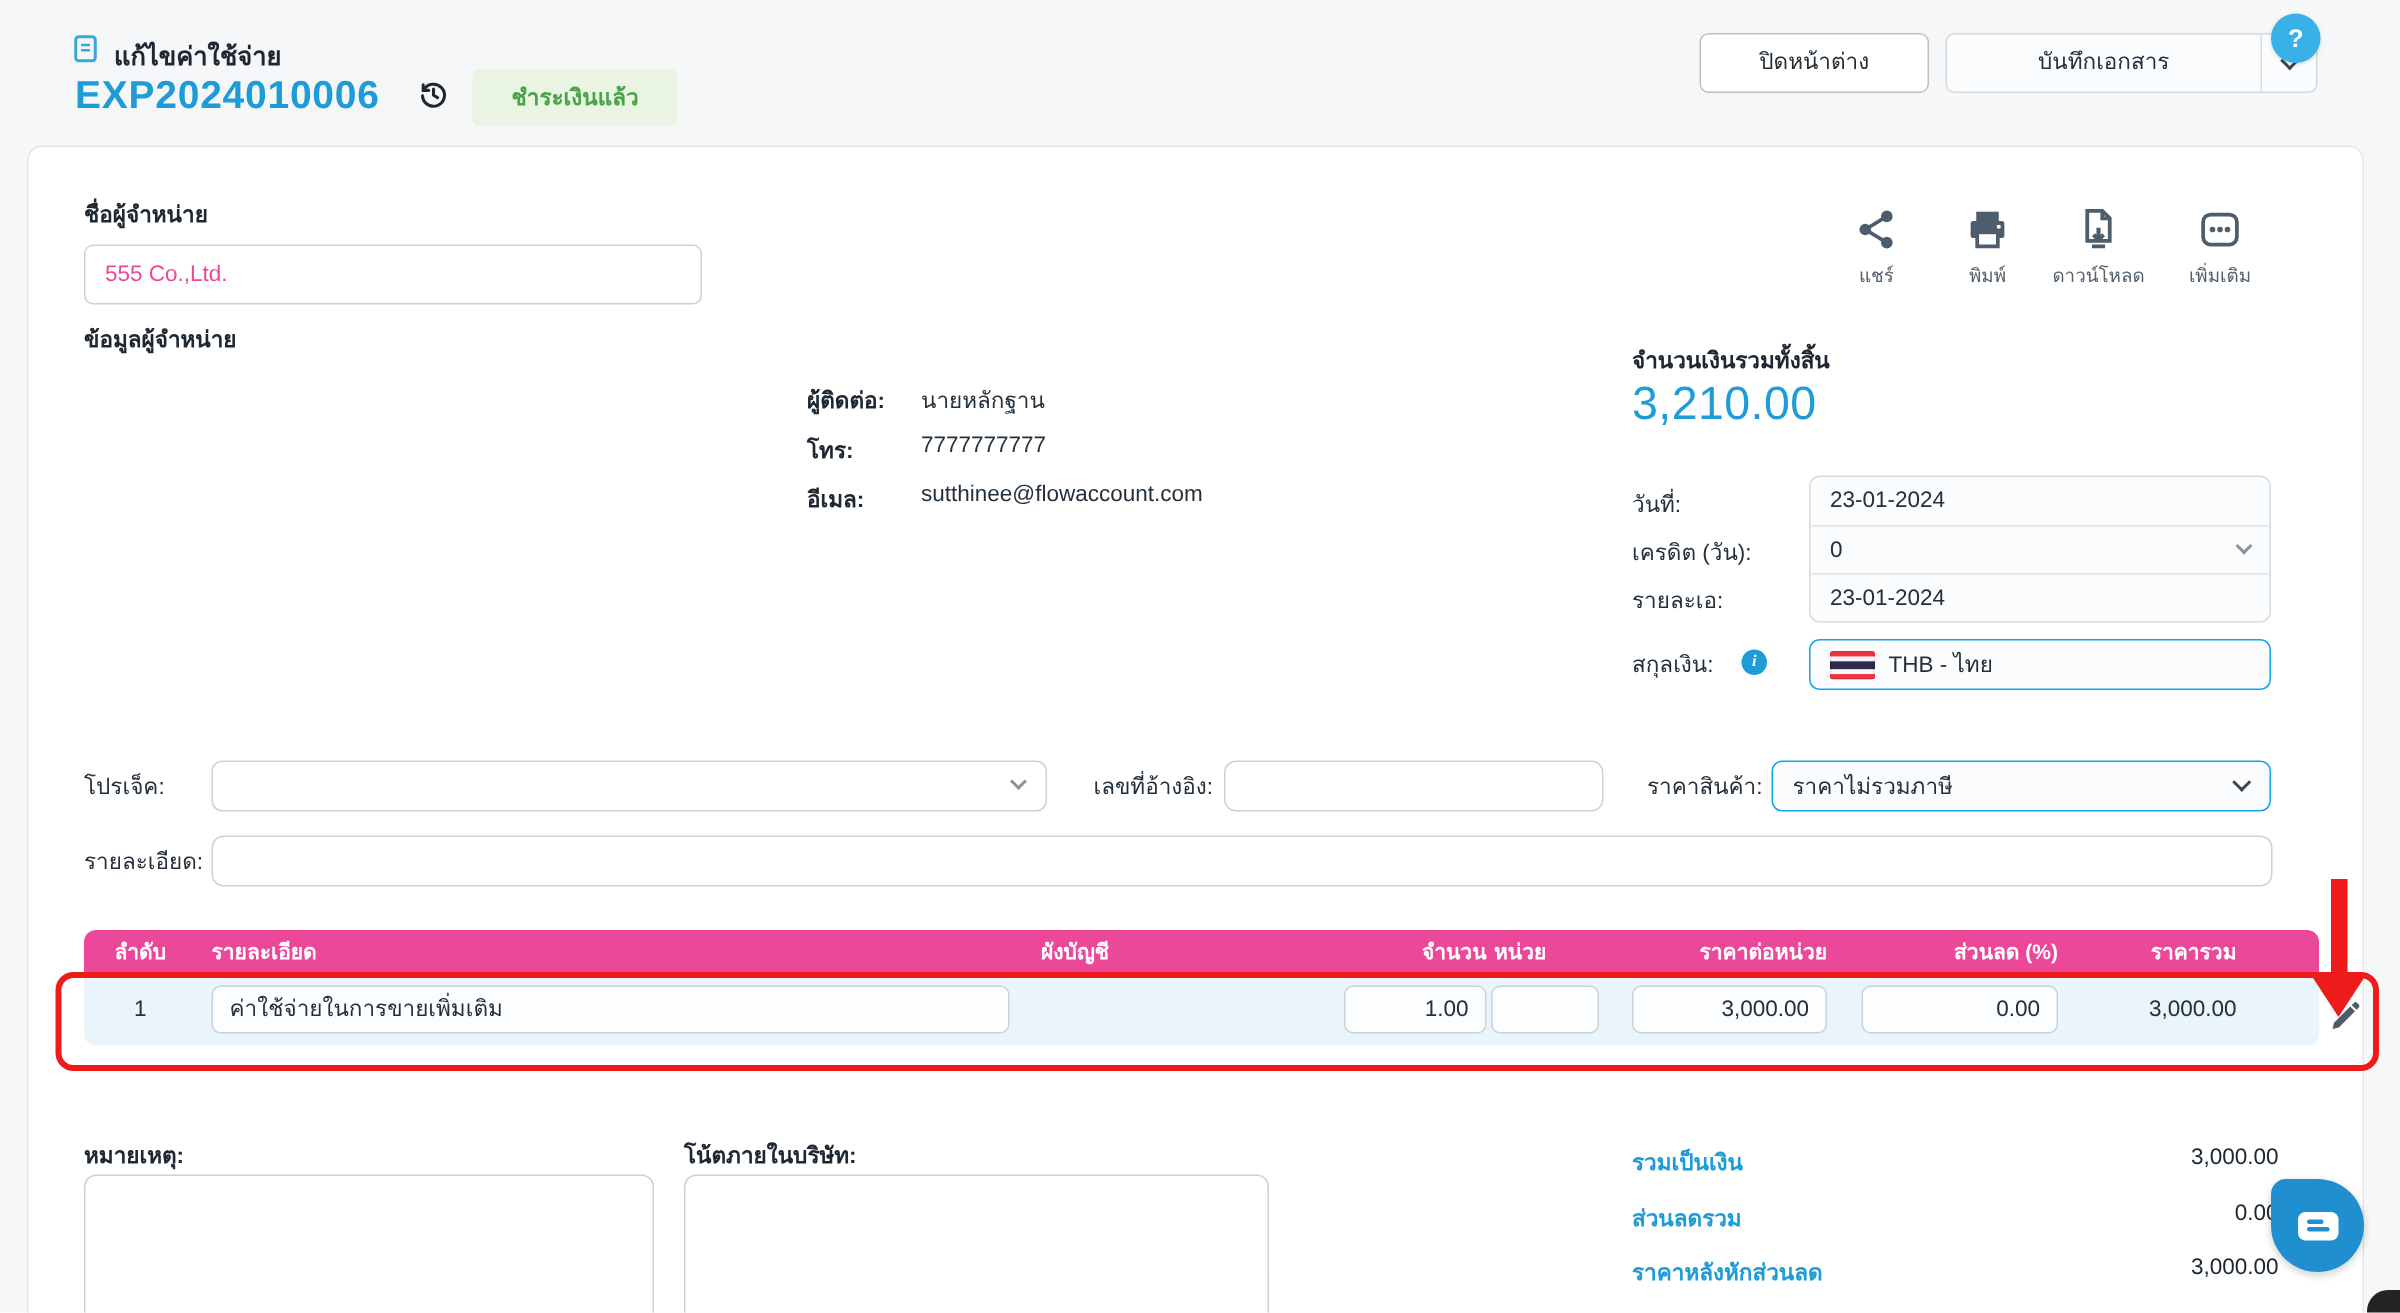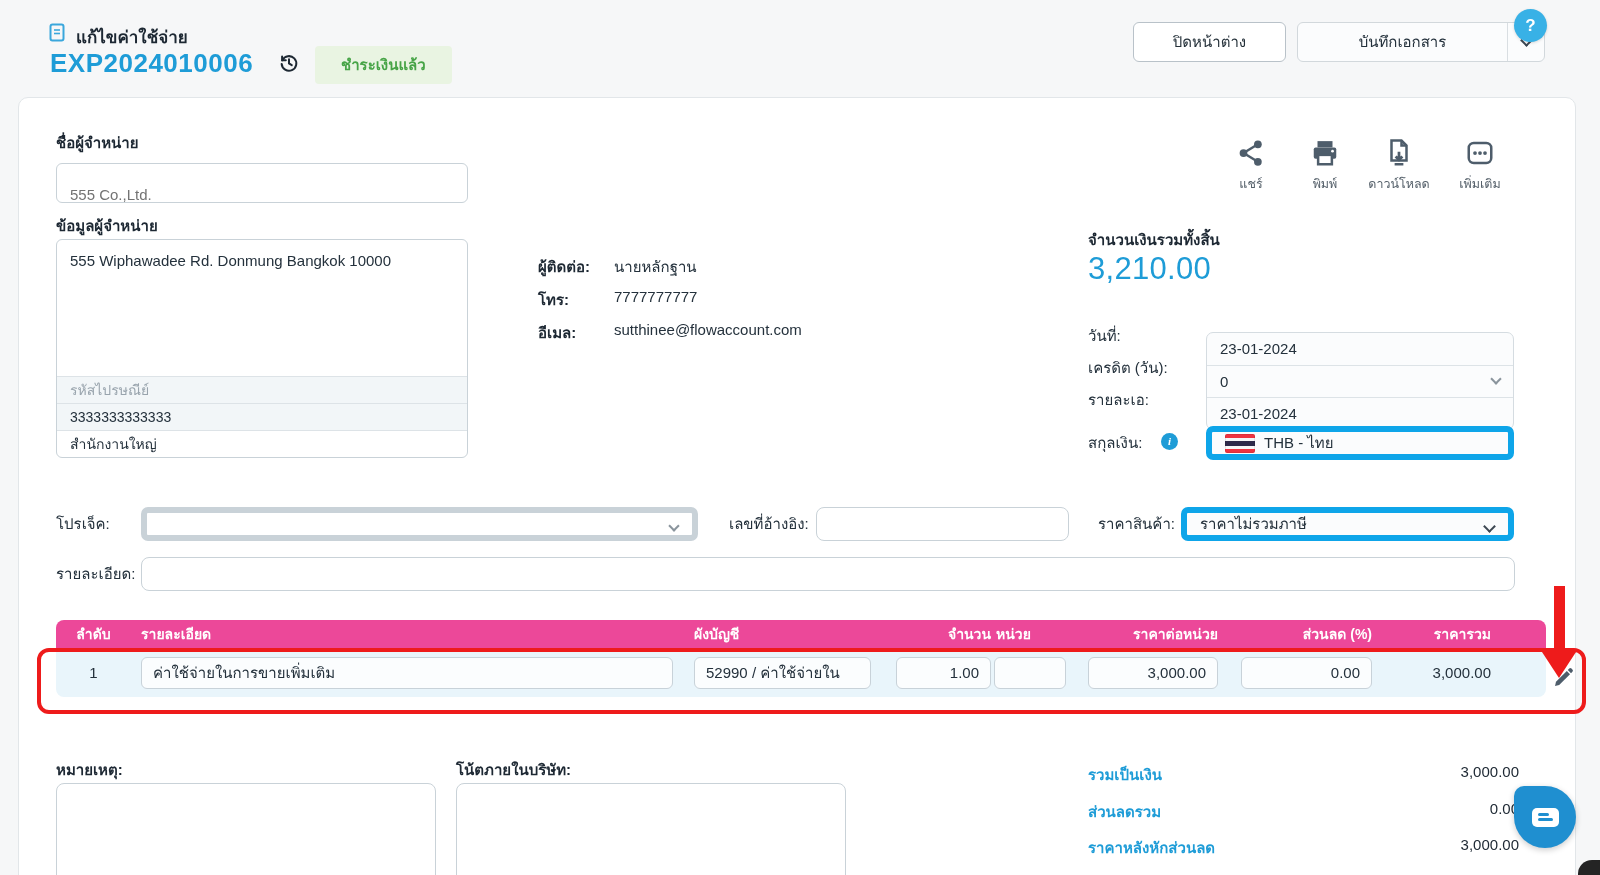--- a/index.html
+++ b/index.html
@@ -39,21 +39,21 @@
 
   
   .card {
     left:18px; top:97px; width:1558px; height:790px;
     background:#fff; border:1px solid #e2e6e9; border-radius:10px;
   }
   .lbl-strong { font-size:15px; font-weight:700; color:#1d2833; }
   .lbl { font-size:15px; color:#24313c; }
   .inp {
     background:#fff; border:1px solid #c9d2d8; border-radius:6px;
-    font-size:15px; color:#737373; padding:12px 13px; line-height:38px; height:40px;
+    font-size:15px; color:#ec4899; padding:0 13px; line-height:38px; height:40px;
   }
   .inp.sm { height:34px; line-height:32px; border-radius:8px; }
   .group {
     border:1px solid #c9d2d8; border-radius:6px; overflow:hidden; background:#fff;
   }
   .group .addr { height:136px; padding:10px 13px; font-size:15px; line-height:1.5; }
   .group .row { border-top:1px solid #dde3e7; padding:0 13px; font-size:14px; line-height:26px; height:27px; }
   .group .row.gray { background:#f2f6f8; }
   .group .row.ph { color:#99a4ad; background:#f2f6f8; }
   .c-label { font-size:15px; font-weight:600; color:#1d2833; }
@@ -63,21 +63,21 @@
   .act { width:74px; text-align:center; cursor:pointer; }
   .act svg { display:block; margin:0 auto; }
   .act .t { font-size:12.5px; color:#55606a; margin-top:6px; }
 
   
   .amount { font-size:31px; color:#1e9cd7; font-weight:500; letter-spacing:.3px; }
   .dgroup { border:1px solid #d5dce1; border-radius:7px; background:#fbfcfd; overflow:hidden; }
   .dgroup .drow { height:32px; line-height:31px; padding:0 13px; font-size:15px; position:relative; }
   .dgroup .drow + .drow { border-top:1px solid #dde3e7; }
   .sel {
-    background:#fbfcfd; border:6px solid #0ea5e9; border-radius:7px; height:34px;
+    background:#fbfcfd; border:1px solid #0ea5e9; border-radius:7px; height:34px;
     display:flex; align-items:center; padding:0 13px; font-size:15px; cursor:pointer;text-align:right;
   }
   .flag { width:30px; height:19px; border-radius:2px; margin-right:9px;
     background:linear-gradient(180deg,#ef3340 0 16.6%,#f6f7f8 16.6% 33.3%,#2d2a4a 33.3% 66.7%,#f6f7f8 66.7% 83.4%,#ef3340 83.4% 100%);
     border:1px solid rgba(0,0,0,.08);
   }
   .info-dot { width:17px; height:17px; border-radius:50%; background:#1e9cd7; color:#fff;
     font-size:11px; font-weight:700; text-align:center; line-height:17px; display:inline-block;
     font-family:"Liberation Serif","DejaVu Serif",serif; font-style:italic; }
 
@@ -150,26 +150,20 @@
     </div>
 </div>
 <div class="abs help-fab" style="left:1514px;top:9px;">?</div>
 
 <div class="abs card">
 
   <div class="abs lbl-strong" style="left:37px;top:33px;">ชื่อผู้จำหน่าย</div>
   <div class="abs inp" style="left:37px;top:65px;width:412px;">555 Co.,Ltd.</div>
 
   <div class="abs lbl-strong" style="left:37px;top:116px;">ข้อมูลผู้จำหน่าย</div>
-  <div class="abs group" style="left:37px;top:141px;width:412px;">
-    <div class="addr">555 Wiphawadee Rd. Donmung Bangkok 10000</div>
-    <div class="row ph">รหัสไปรษณีย์</div>
-    <div class="row gray">3333333333333</div>
-    <div class="row">สำนักงานใหญ่</div>
-  </div>
 
   <div class="abs c-label" style="left:519px;top:157px;">ผู้ติดต่อ:</div>
   <div class="abs c-value" style="left:595px;top:157px;">นายหลักฐาน</div>
   <div class="abs c-label" style="left:519px;top:190px;">โทร:</div>
   <div class="abs c-value" style="left:595px;top:190px;">7777777777</div>
   <div class="abs c-label" style="left:519px;top:223px;">อีเมล:</div>
   <div class="abs c-value" style="left:595px;top:223px;">sutthinee@flowaccount.com</div>
 
   <div class="abs act" style="left:1195px;top:40px;">
     <svg width="30" height="30" viewBox="0 0 24 24">
@@ -208,21 +202,21 @@
       </svg>
     <div class="t">เพิ่มเติม</div>
   </div>
 
   <div class="abs lbl-strong" style="left:1069px;top:130px;">จำนวนเงินรวมทั้งสิ้น</div>
   <div class="abs amount" style="left:1069px;top:153px;">3,210.00</div>
 
   <div class="abs lbl" style="left:1069px;top:226px;">วันที่:</div>
   <div class="abs lbl" style="left:1069px;top:258px;">เครดิต (วัน):</div>
   <div class="abs lbl" style="left:1069px;top:290px;">รายละเอ:</div>
-  <div class="abs dgroup" style="left:1187px;top:234px;width:308px;">
+  <div class="abs dgroup" style="left:1187px;top:219px;width:308px;">
     <div class="drow">23-01-2024</div>
     <div class="drow"><span>0</span>
       <span class="chev light abs" style="right:13px;top:13px;"></span>
     </div>
     <div class="drow">23-01-2024</div>
   </div>
 
   <div class="abs lbl" style="left:1069px;top:333px;">สกุลเงิน:</div>
   <span class="abs info-dot" style="left:1142px;top:335px;">i</span>
   <div class="abs sel" style="left:1187px;top:328px;width:308px;">
@@ -253,21 +247,20 @@
       <div style="left:638px;">ผังบัญชี</div>
       <div style="left:830px;width:105px;text-align:right;">จำนวน</div>
       <div style="left:940px;width:70px;">หน่วย</div>
       <div style="left:1032px;width:130px;text-align:right;">ราคาต่อหน่วย</div>
       <div style="left:1185px;width:131px;text-align:right;">ส่วนลด (%)</div>
       <div style="left:1330px;width:105px;text-align:right;">ราคารวม</div>
     </div>
     <div class="trow">
       <div class="abs" style="left:15px;width:45px;text-align:center;line-height:48px;font-size:15px;">1</div>
       <div class="tinp" style="left:85px;width:532px;">ค่าใช้จ่ายในการขายเพิ่มเติม</div>
-      <div class="tinp" style="left:638px;width:177px;white-space:nowrap;overflow:hidden;">52990 / ค่าใช้จ่ายใน</div>
       <div class="tinp num" style="left:840px;width:95px;">1.00</div>
       <div class="tinp" style="left:938px;width:72px;"></div>
       <div class="tinp num" style="left:1032px;width:130px;">3,000.00</div>
       <div class="tinp num" style="left:1185px;width:131px;">0.00</div>
       <div class="abs num" style="left:1330px;width:105px;line-height:48px;font-size:15px;">3,000.00</div>
     </div>
   </div>
   <span class="abs" style="left:1532px;top:568px;cursor:pointer;">
     <svg width="24" height="24" viewBox="0 0 24 24">
         <path d="M4 20l1-4.2L15.8 5l3.2 3.2L8.2 19z" fill="#4e5d6b"></path>

